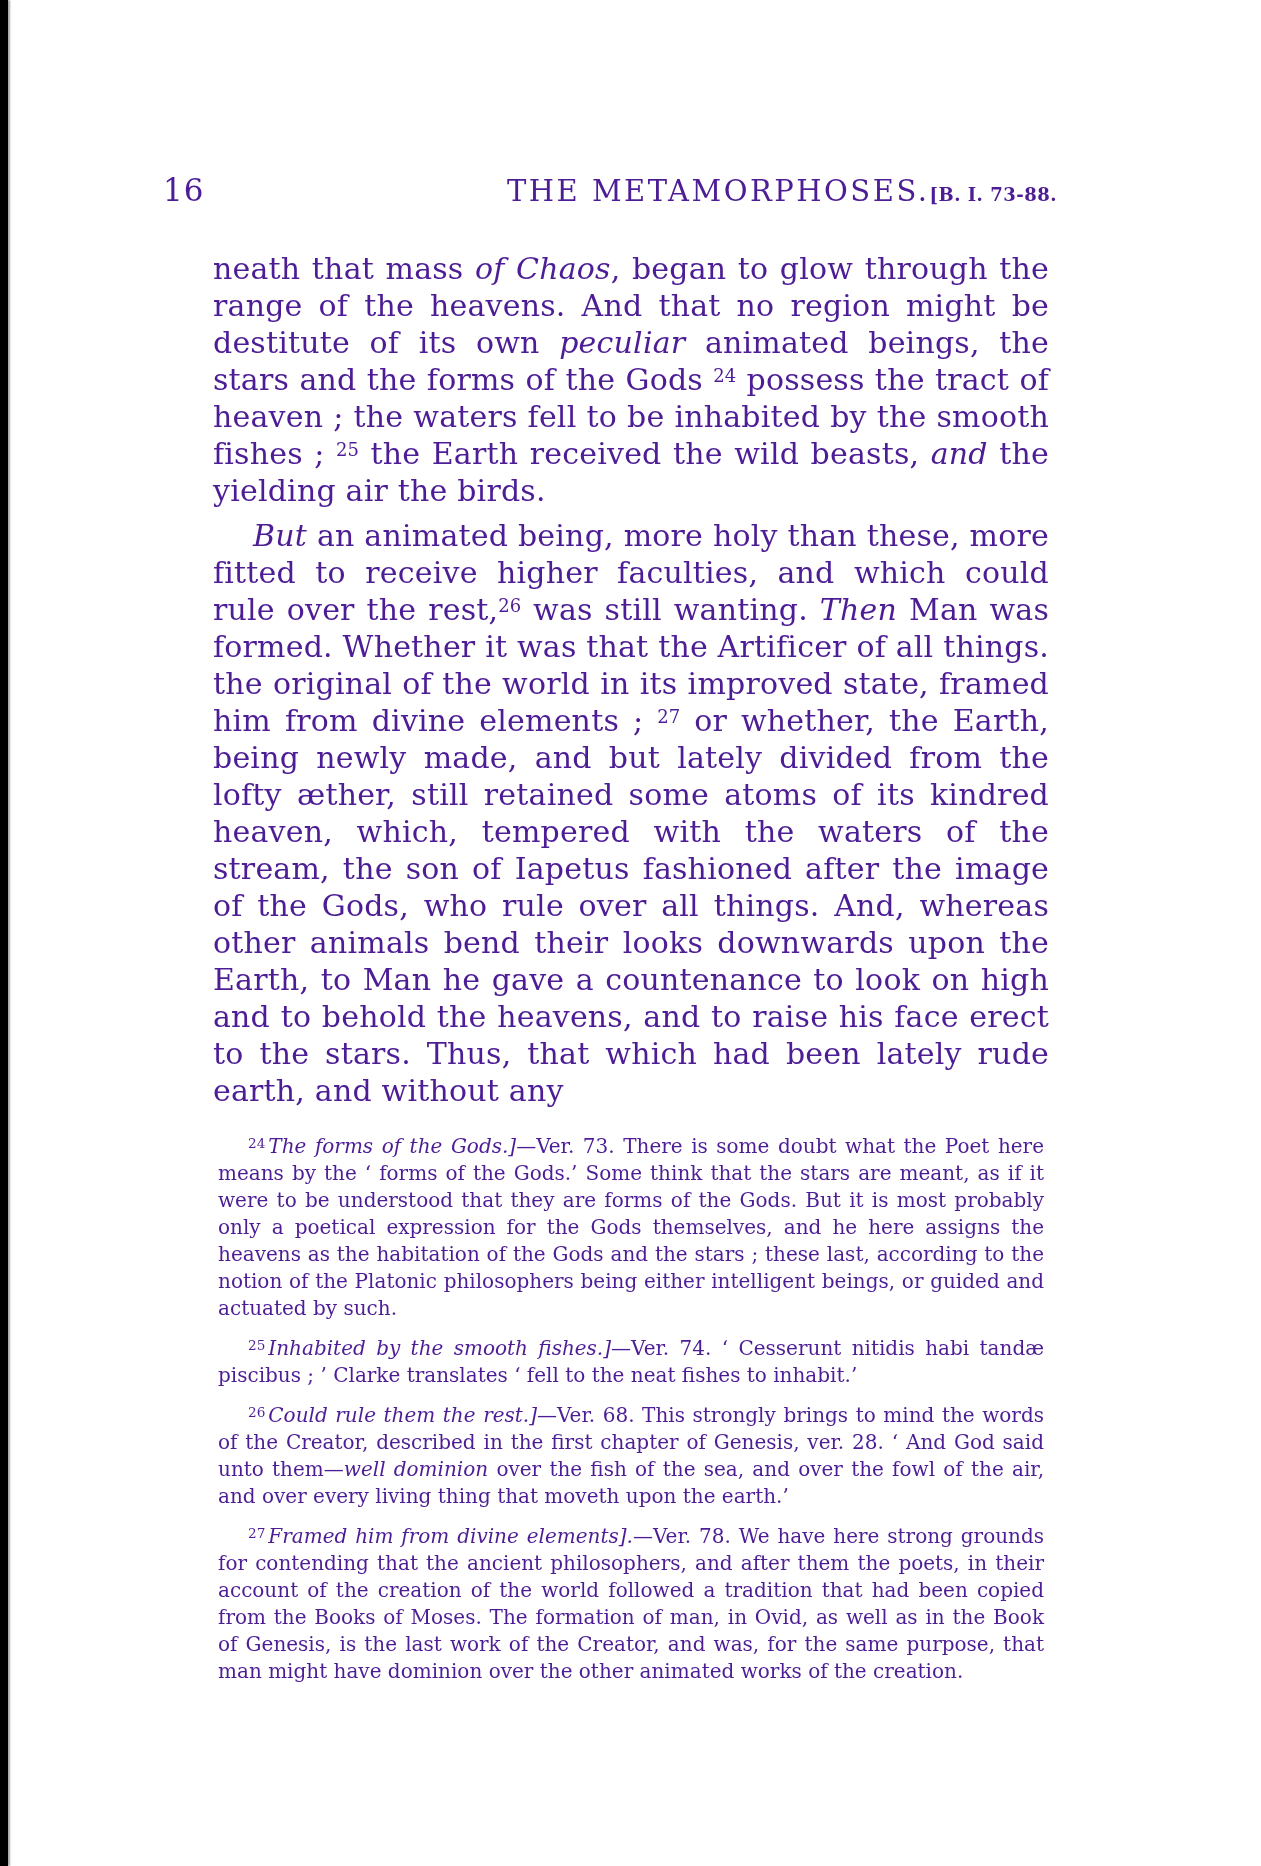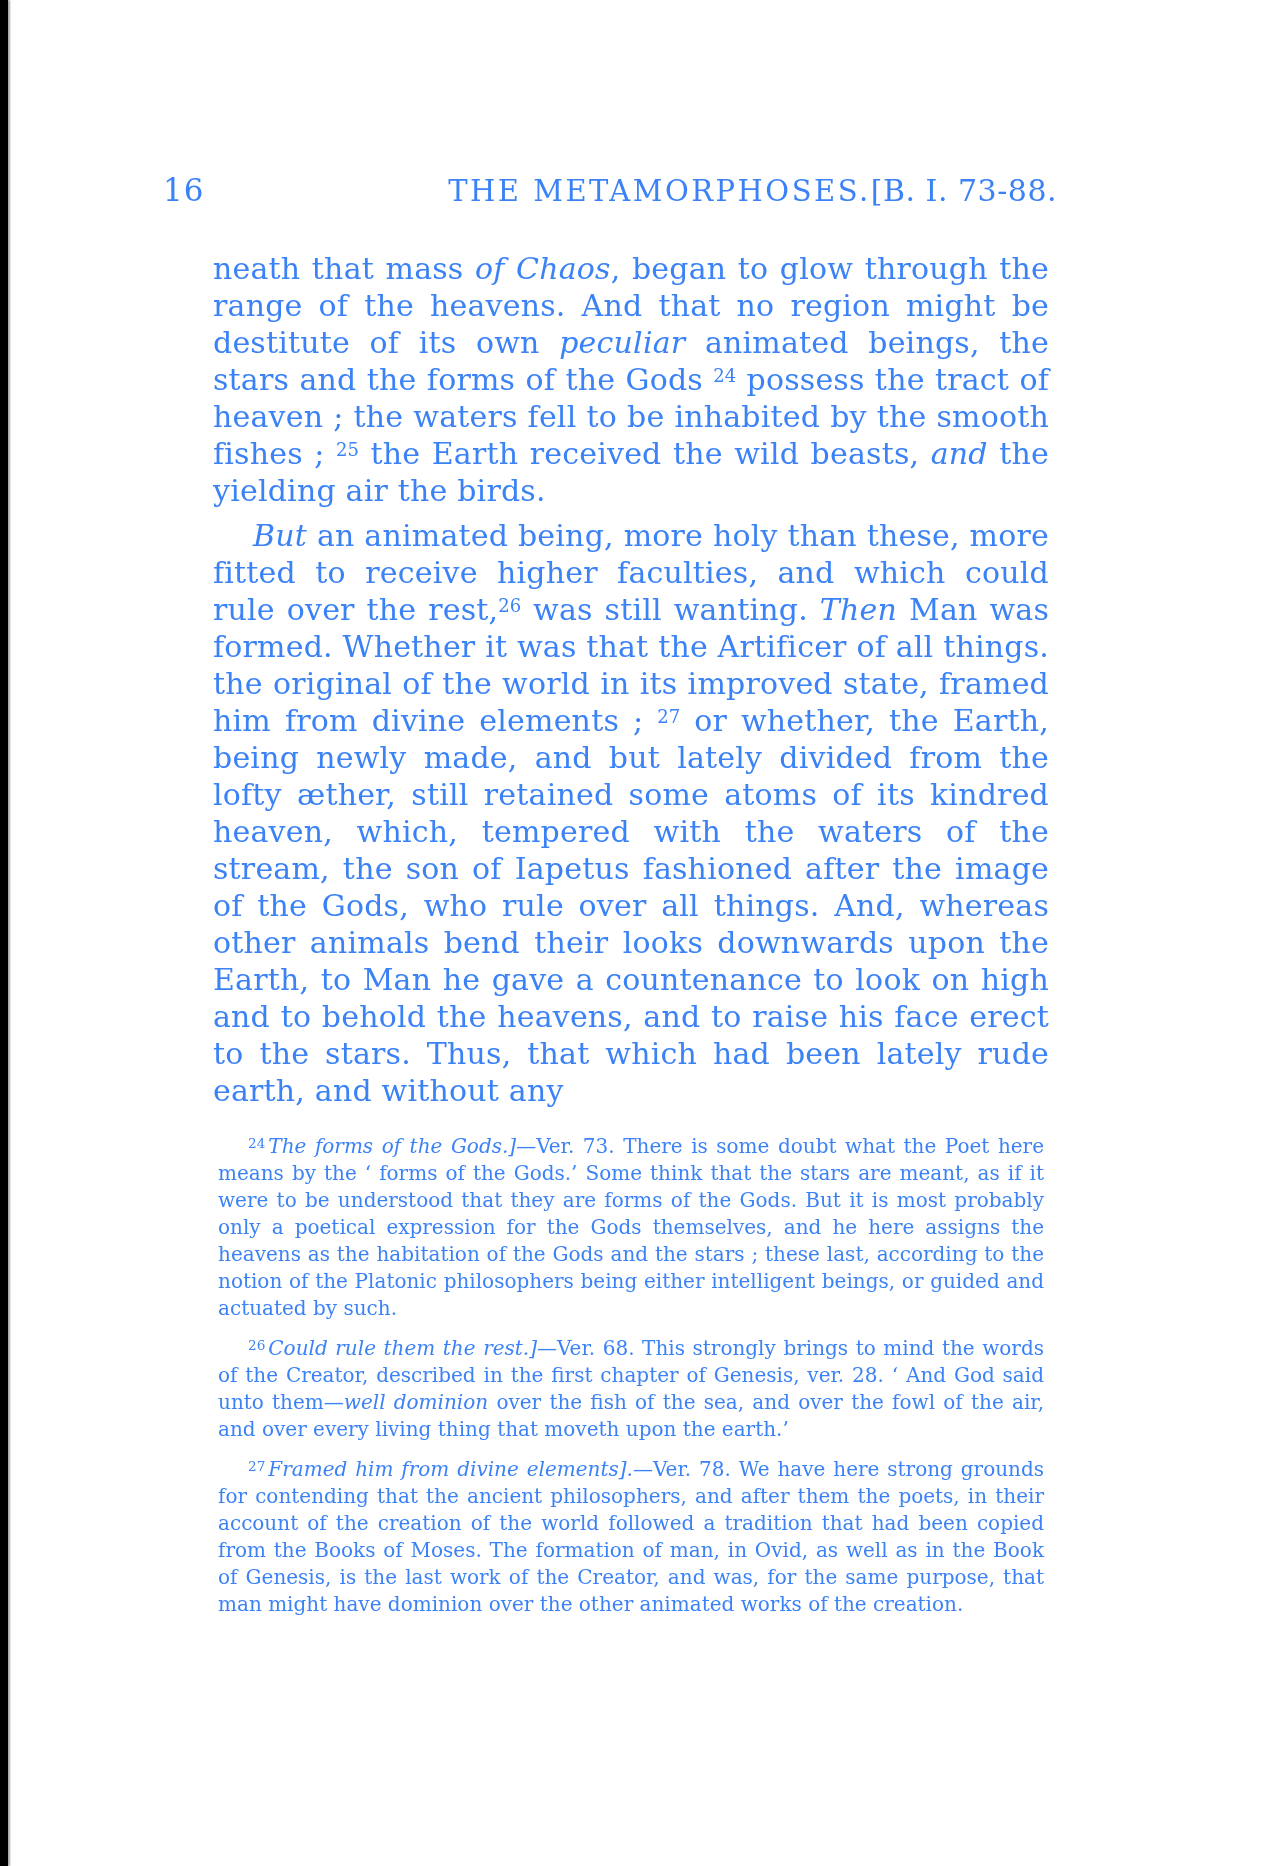--- a/index.html
+++ b/index.html
@@ -2,21 +2,21 @@
 <html><head>
 <meta charset="utf-8">
 <style>
   html,body{margin:0;padding:0;background:#6b6b6b;}
   .page{
     position:relative;
     width:1261px;height:1866px;
     background:#ffffff;
     overflow:hidden;
     font-family:"DejaVu Serif","Liberation Serif",serif;
-    color:#3b82f6;
+    color:#4c1d95;
     margin:0 auto;
   }
   .scan-edge{
     position:absolute;left:0;top:0;width:8px;height:100%;
     background:#000;
     box-shadow:2px 0 2px rgba(0,0,0,0.35);
   }
   .content{
     position:absolute;left:205px;top:0;width:852px;
   }
@@ -33,22 +33,23 @@
   }
   .ptitle{
     flex:1;
     text-align:right;
     font-size:29px;
     font-weight:normal;
     letter-spacing:2.5px;
     margin:0;
   }
   .pref{
-    font-size:30px;
+    font-size:18px;
     letter-spacing:0.5px;
+    font-weight:bold;
   }
   .bodytext{margin-top:42px;}
   .bodytext p{
     margin:8px;
     font-size:30px;
     line-height:37px;
     text-align:justify;
     letter-spacing:0.2px;
   }
   .bodytext p.indent{text-indent:40px;}
@@ -86,17 +87,18 @@
       <span class="pnum">16</span>
       <h1 class="ptitle">THE METAMORPHOSES.</h1>
       <span class="pref">[B. I. 73-88.</span>
     </header>
     <main class="bodytext" id="body-container">
         <p class=""><span>neath that mass </span><i>of Chaos</i><span>, began to glow through the range of the heavens. And that no region might be destitute of its own </span><i>peculiar</i><span> animated beings, the stars and the forms of the Gods </span><sup class="fn-ref">24</sup><span> possess the tract of heaven ; the waters fell to be inhabited by the smooth fishes ; </span><sup class="fn-ref">25</sup><span> the Earth received the wild beasts, </span><i>and</i><span> the yielding air the birds.</span></p>
         <p class="indent"><i>But</i><span> an animated being, more holy than these, more fitted to receive higher faculties, and which could rule over the rest,</span><sup class="fn-ref">26</sup><span> was still wanting. </span><i>Then</i><span> Man was formed. Whether it was that the Artificer of all things. the original of the world in its improved state, framed him from divine elements ; </span><sup class="fn-ref">27</sup><span> or whether, the Earth, being newly made, and but lately divided from the lofty æther, still retained some atoms of its kindred heaven, which, tempered with the waters of the stream, the son of Iapetus fashioned after the image of the Gods, who rule over all things. And, whereas other animals bend their looks downwards upon the Earth, to Man he gave a countenance to look on high and to behold the heavens, and to raise his face erect to the stars. Thus, that which had been lately rude earth, and without any</span></p>
       </main>
     <section class="footnotes" id="footnote-container">
         <p><sup class="fn-marker">24</sup><i>The forms of the Gods.]</i><span>—Ver. 73. There is some doubt what the Poet here means by the ‘ forms of the Gods.’ Some think that the stars are meant, as if it were to be understood that they are forms of the Gods. But it is most probably only a poetical expression for the Gods themselves, and he here assigns the heavens as the habitation of the Gods and the stars ; these last, according to the notion of the Platonic philosophers being either intelligent beings, or guided and actuated by such.</span></p>
+        <p><sup class="fn-marker">25</sup><i>Inhabited by the smooth fishes.]</i><span>—Ver. 74. ‘ Cesserunt nitidis habi tandæ piscibus ; ’ Clarke translates ‘ fell to the neat fishes to inhabit.’</span></p>
         <p><sup class="fn-marker">26</sup><i>Could rule them the rest.]</i><span>—Ver. 68. This strongly brings to mind the words of the Creator, described in the first chapter of Genesis, ver. 28. ‘ And God said unto them—</span><i>well dominion</i><span> over the fish of the sea, and over the fowl of the air, and over every living thing that moveth upon the earth.’</span></p>
         <p><sup class="fn-marker">27</sup><i>Framed him from divine elements].</i><span>—Ver. 78. We have here strong grounds for contending that the ancient philosophers, and after them the poets, in their account of the creation of the world followed a tradition that had been copied from the Books of Moses. The formation of man, in Ovid, as well as in the Book of Genesis, is the last work of the Creator, and was, for the same purpose, that man might have dominion over the other animated works of the creation.</span></p>
       </section>
   </div>
 </div>
 
 </body></html>

